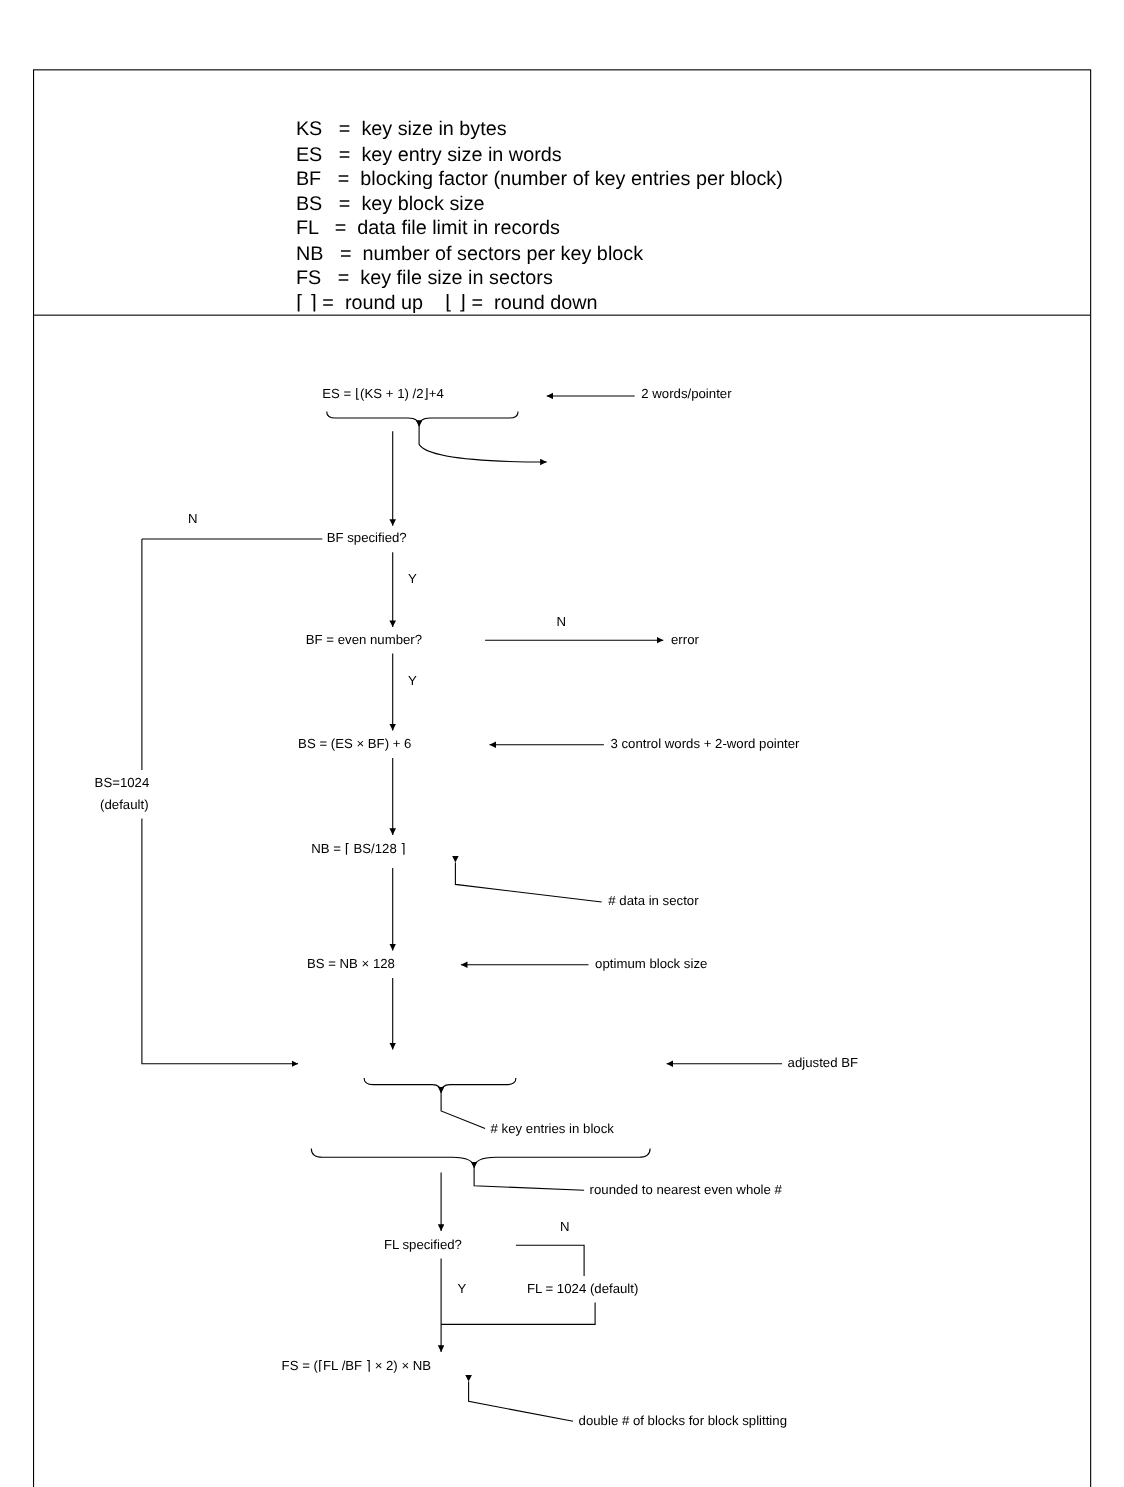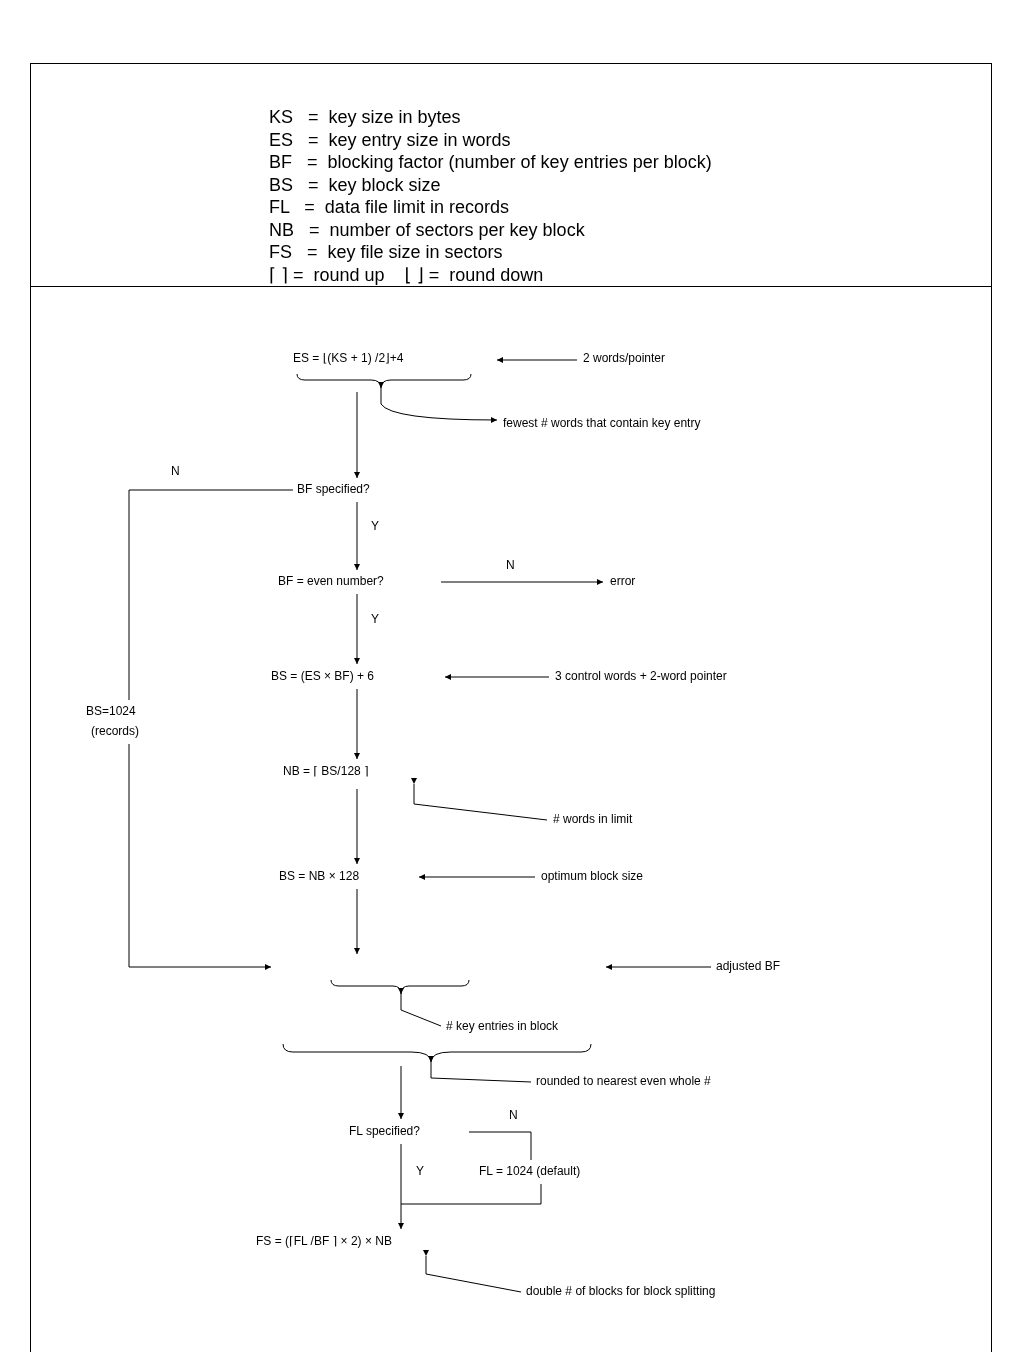--- a/index.html
+++ b/index.html
@@ -65,41 +65,40 @@
 ES   =  key entry size in words
 BF   =  blocking factor (number of key entries per block)
 BS   =  key block size
 FL   =  data file limit in records
 NB   =  number of sectors per key block
 FS   =  key file size in sectors
 ⌈ ⌉ =  round up    ⌊ ⌋ =  round down</div>
 
     <div class="node" style="left:262px; top:287px;">ES = ⌊(KS + 1) /2⌋+4</div>
     <div class="node" style="left:552px; top:287px;">2 words/pointer</div>
-    <div class="node" style="left:472px; top:352px;">fewest # words that contain key entry</div>
 
     <div class="node" style="left:266px; top:418px;">BF specified?</div>
 
     <div class="node" style="left:140px; top:400px;">N</div>
 
     <div class="node" style="left:340px; top:455px;">Y</div>
 
     <div class="node" style="left:247px; top:510px;">BF = even number?</div>
     <div class="node" style="left:475px; top:494px;">N</div>
     <div class="node" style="left:579px; top:510px;">error</div>
     <div class="node" style="left:340px; top:548px;">Y</div>
 
     <div class="node" style="left:240px; top:605px;">BS = (ES × BF) + 6</div>
     <div class="node" style="left:524px; top:605px;">3 control words + 2-word pointer</div>
 
     <div class="node" style="left:55px; top:640px;">BS=1024</div>
-    <div class="node" style="left:60px; top:660px;">(records)</div>
+    <div class="node" style="left:60px; top:660px;">(default)</div>
 
     <div class="node" style="left:252px; top:700px;">NB = ⌈ BS/128 ⌉</div>
-    <div class="node" style="left:522px; top:748px;"># words in limit</div>
+    <div class="node" style="left:522px; top:748px;"># data in sector</div>
 
     <div class="node" style="left:248px; top:805px;">BS = NB × 128</div>
     <div class="node" style="left:510px; top:805px;">optimum block size</div>
 
     <div class="node" style="left:685px; top:895px;">adjusted BF</div>
     <div class="node" style="left:415px; top:955px;"># key entries in block</div>
     <div class="node" style="left:505px; top:1010px;">rounded to nearest even whole #</div>
 
     <div class="node" style="left:318px; top:1060px;">FL specified?</div>
     <div class="node" style="left:478px; top:1044px;">N</div>

